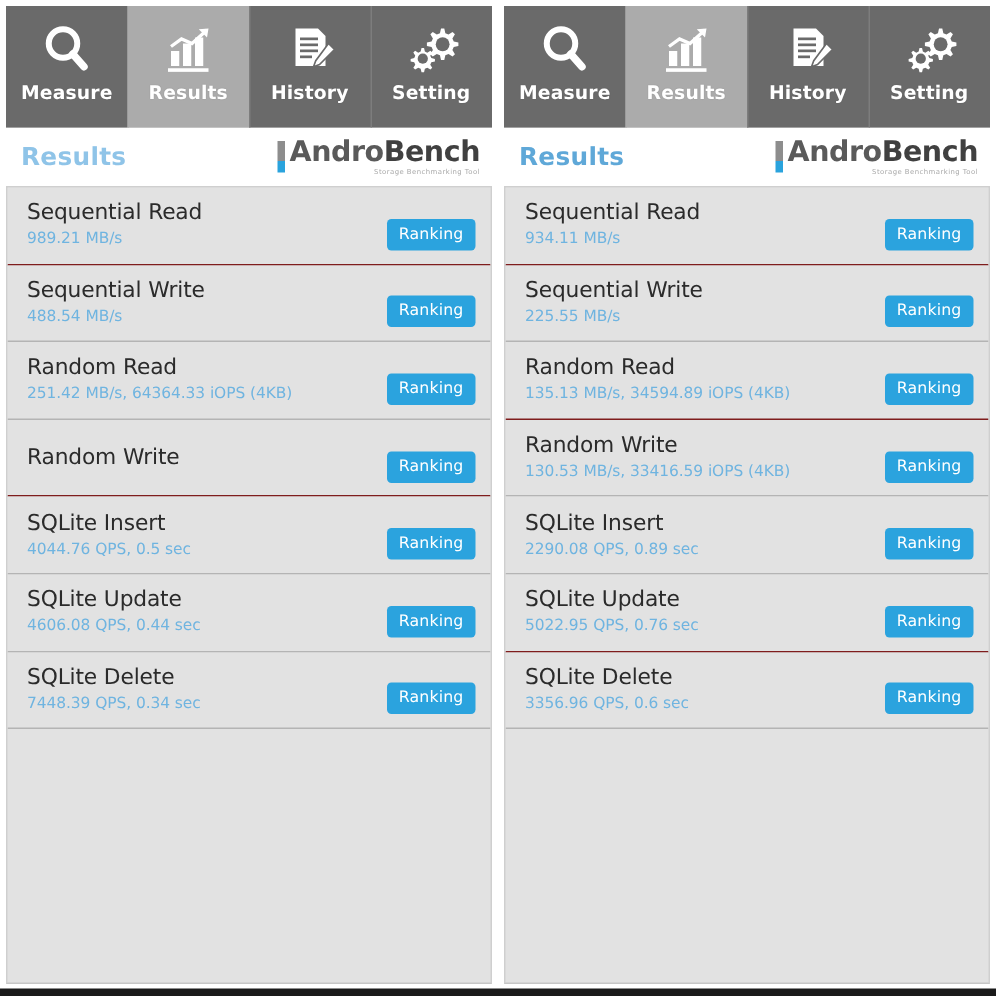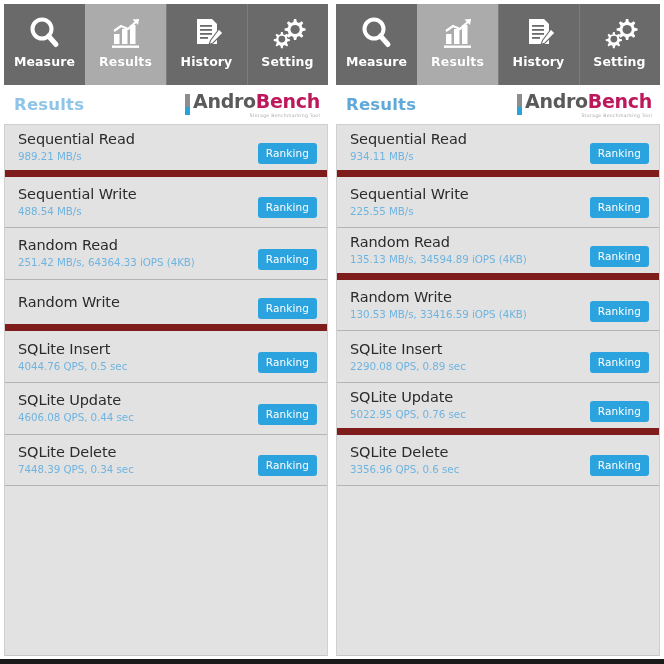--- a/index.html
+++ b/index.html
@@ -122,21 +122,21 @@
     align-items: flex-end;
   }
   .logo-main {
     font-size: 19px;
     font-weight: bold;
     line-height: 19px;
     letter-spacing: -0.3px;
     white-space: nowrap;
   }
   .logo-andro { color: #5a5a5a; }
-  .logo-bench { color: #be185d; }
+  .logo-bench { color: #404040; }
   .logo-sub {
     font-size: 4.6px;
     color: #a9a9a9;
     letter-spacing: 0.3px;
     margin-top: 2px;
     white-space: nowrap;
   }
 
   
   .list {
@@ -149,21 +149,21 @@
   }
   .row {
     height: 51.6px;
     display: flex;
     flex-direction: row;
     align-items: center;
     justify-content: space-between;
     padding: 0 10px 0 13px;
     box-sizing: border-box;
     background: #e2e2e2;
-    border-bottom: 7px solid #7f1d1d;
+    border-bottom: 1px solid #7f1d1d;
   }
   .row.group-end { border-bottom: 1px solid #b4b4b4; }
   .row.last { border-bottom: 1px solid #b4b4b4; }
 
   .row-texts {
     display: flex;
     flex-direction: column;
     justify-content: center;
   }
   .row-title {

